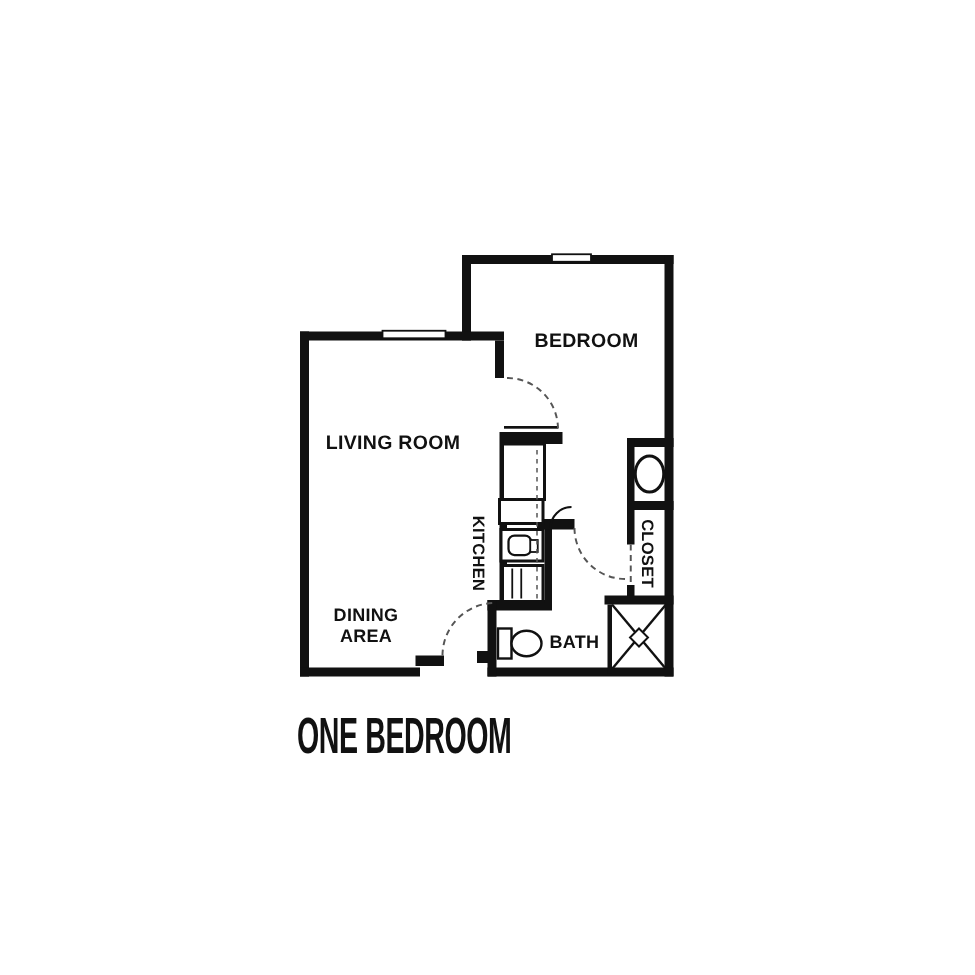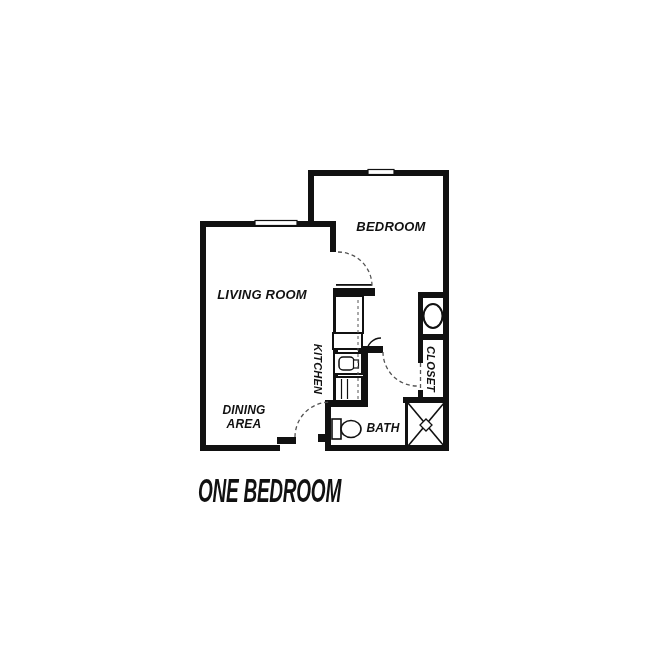--- a/index.html
+++ b/index.html
@@ -7,21 +7,20 @@
     padding: 0;
     background: #ffffff;
     font-family: "Liberation Sans", "DejaVu Sans", sans-serif;
   }
   .page {
     position: relative;
     width: 650px;
     height: 650px;
     background: #ffffff;
     overflow: hidden;
-    font-style: italic;
   }
   svg text {
     fill: #111111;
     font-family: "Liberation Sans", "DejaVu Sans", sans-serif;
     font-weight: 700;
   }
   .room-label   { font-size: 13px; letter-spacing: 0.2px; }
   .room-label-s { font-size: 11px; letter-spacing: 0.2px; }
   .room-label-m { font-size: 12px; letter-spacing: 0.2px; }
   .plan-title   { font-size: 34px; letter-spacing: -0.5px; }

